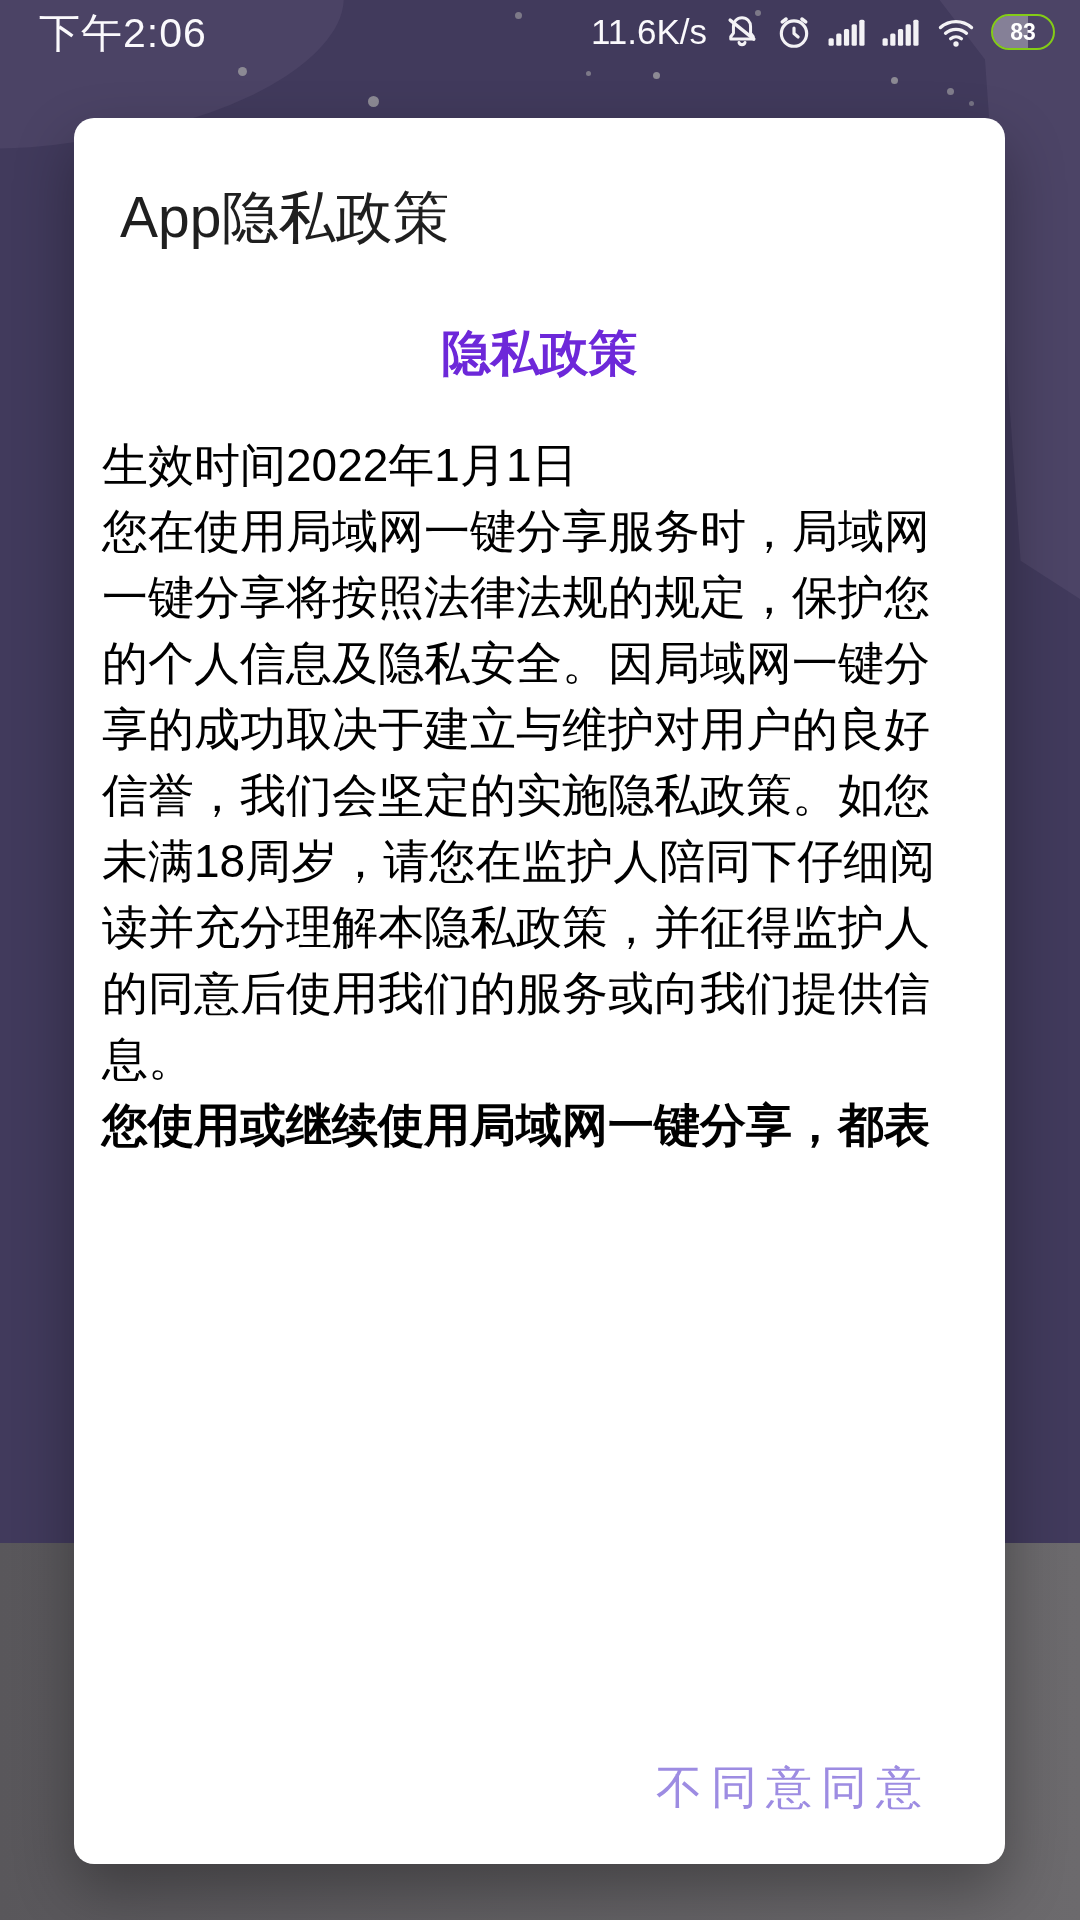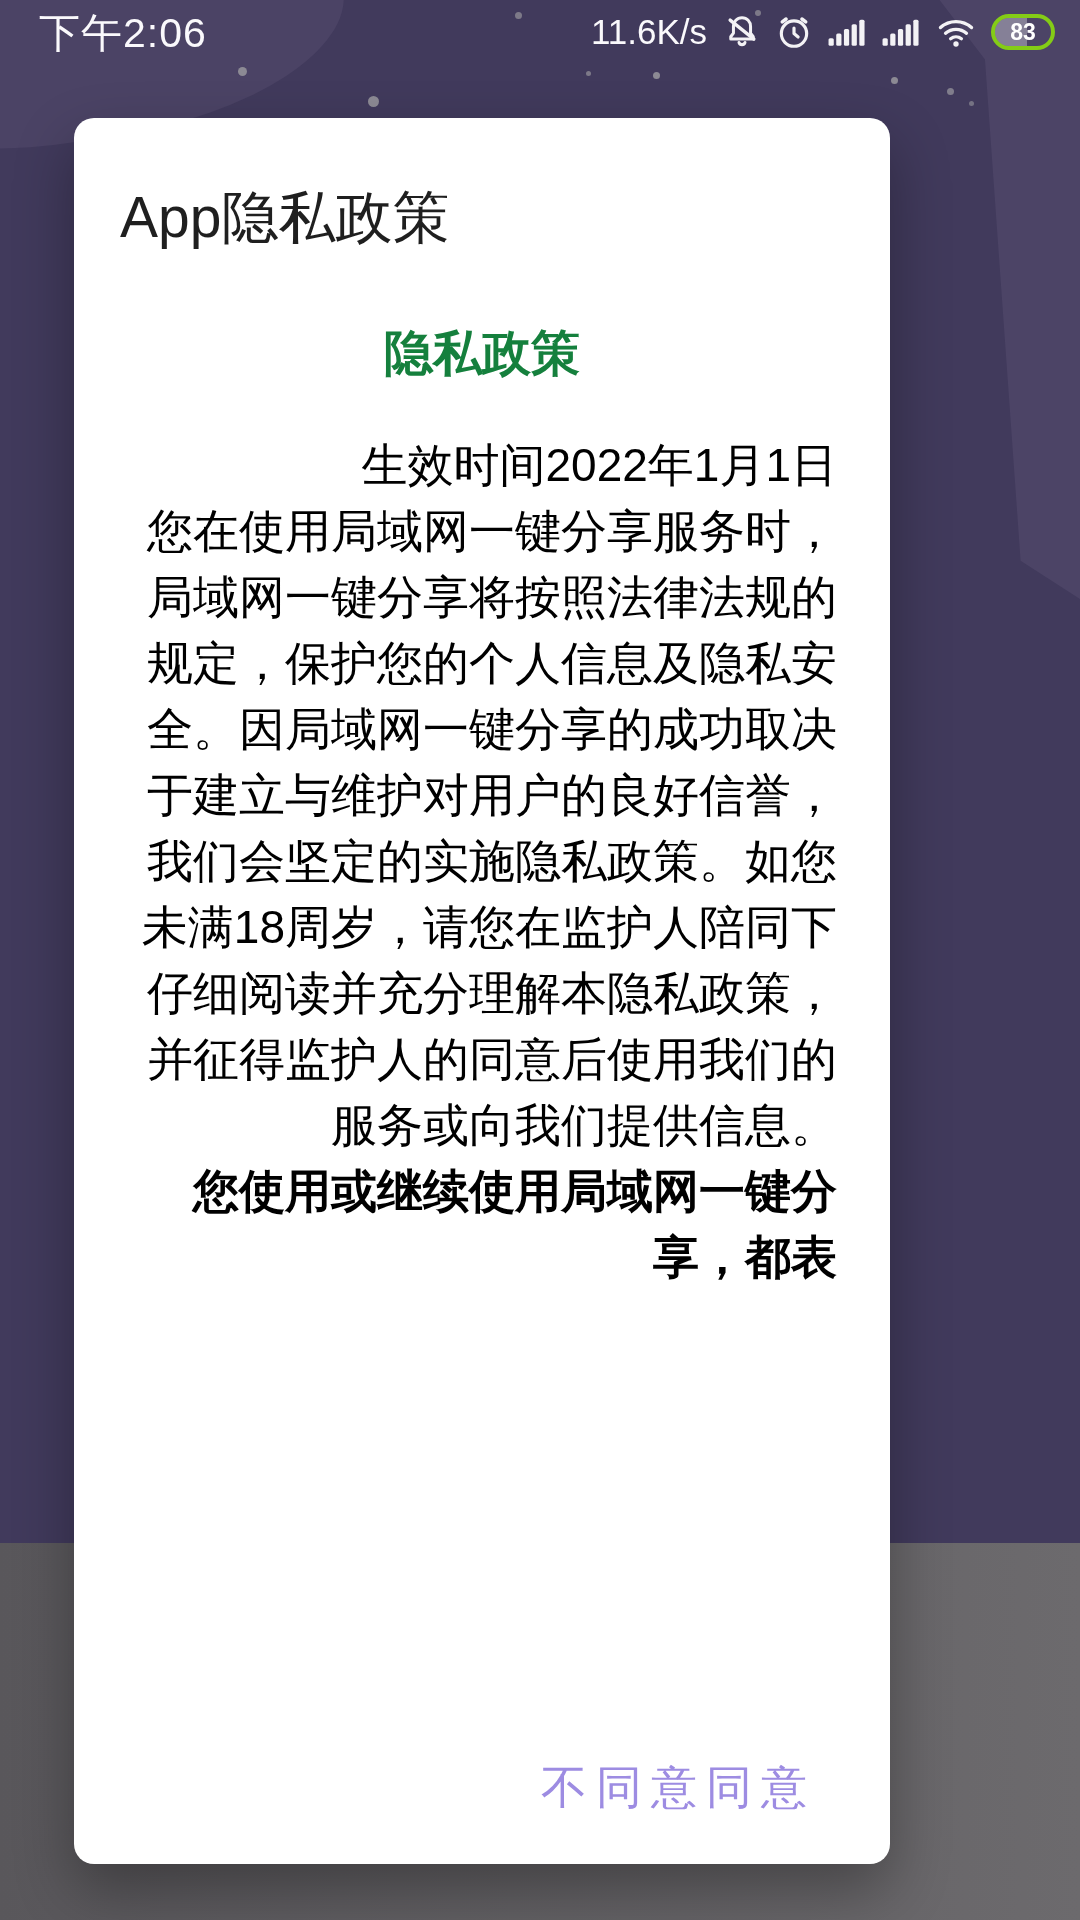--- a/index.html
+++ b/index.html
@@ -40,53 +40,53 @@
     position:absolute;left:30px;top:6px;font-size:41px;font-weight:500;
     letter-spacing:1px;
   }
   .sb-right{
     position:absolute;right:34px;top:0;height:64px;
     display:flex;align-items:center;gap:14px;
   }
   .sb-speed{font-size:35px;font-weight:500;margin-right:2px;}
   .sb-icon{display:block;}
   .battery{
-    position:relative;width:64px;height:36px;border:4px solid #84cc16;
+    position:relative;width:64px;height:36px;border:2px solid #84cc16;
     border-radius:19px;box-sizing:border-box;overflow:hidden;
     display:flex;align-items:center;justify-content:center;
   }
   .battery-fill{
     position:absolute;left:0;top:0;bottom:0;width:58%;
     background:rgba(255,255,255,0.32);
   }
   .battery-num{
     position:relative;font-size:23px;font-weight:700;color:#fff;line-height:1;
   }
   
   .card{
-    position:absolute;left:74px;top:118px;width:816px;height:1746px;
+    position:absolute;left:74px;top:118px;width:931px;height:1746px;
     background:#ffffff;border-radius:20px;
     box-shadow:0 26px 60px rgba(0,0,0,0.32);
     display:flex;flex-direction:column;overflow:hidden;
   }
   .card-title{
     flex:0 0 auto;margin:64px 40px 0 46px;
     font-size:57px;color:#1f1f1f;line-height:70px;
   }
   .scroll-area{
     flex:1 1 auto;overflow:hidden;
   }
   .policy-heading{
     margin-top:72px;text-align:center;
-    font-size:49px;font-weight:700;color:#15803d;line-height:58px;
+    font-size:49px;font-weight:700;color:#6d28d9;line-height:58px;
   }
   .content{
     margin:50px 53px 0 28px;
     font-size:46px;line-height:66px;color:#000;
-    text-align:right;word-break:break-all;
+    text-align:left;word-break:break-all;
   }
   .content p{margin:0;}
   .p-date{margin-top:0;}
   .p1{margin-top:38px;}
   .p2{margin-top:86px;}
   .p3{margin-top:78px;font-weight:700;}
   .bold{font-weight:400;}
   .email-link{color:#2222dd;text-decoration:underline;cursor:pointer;}
   .buttons{
     flex:0 0 auto;display:flex;justify-content:flex-end;align-items:center;

